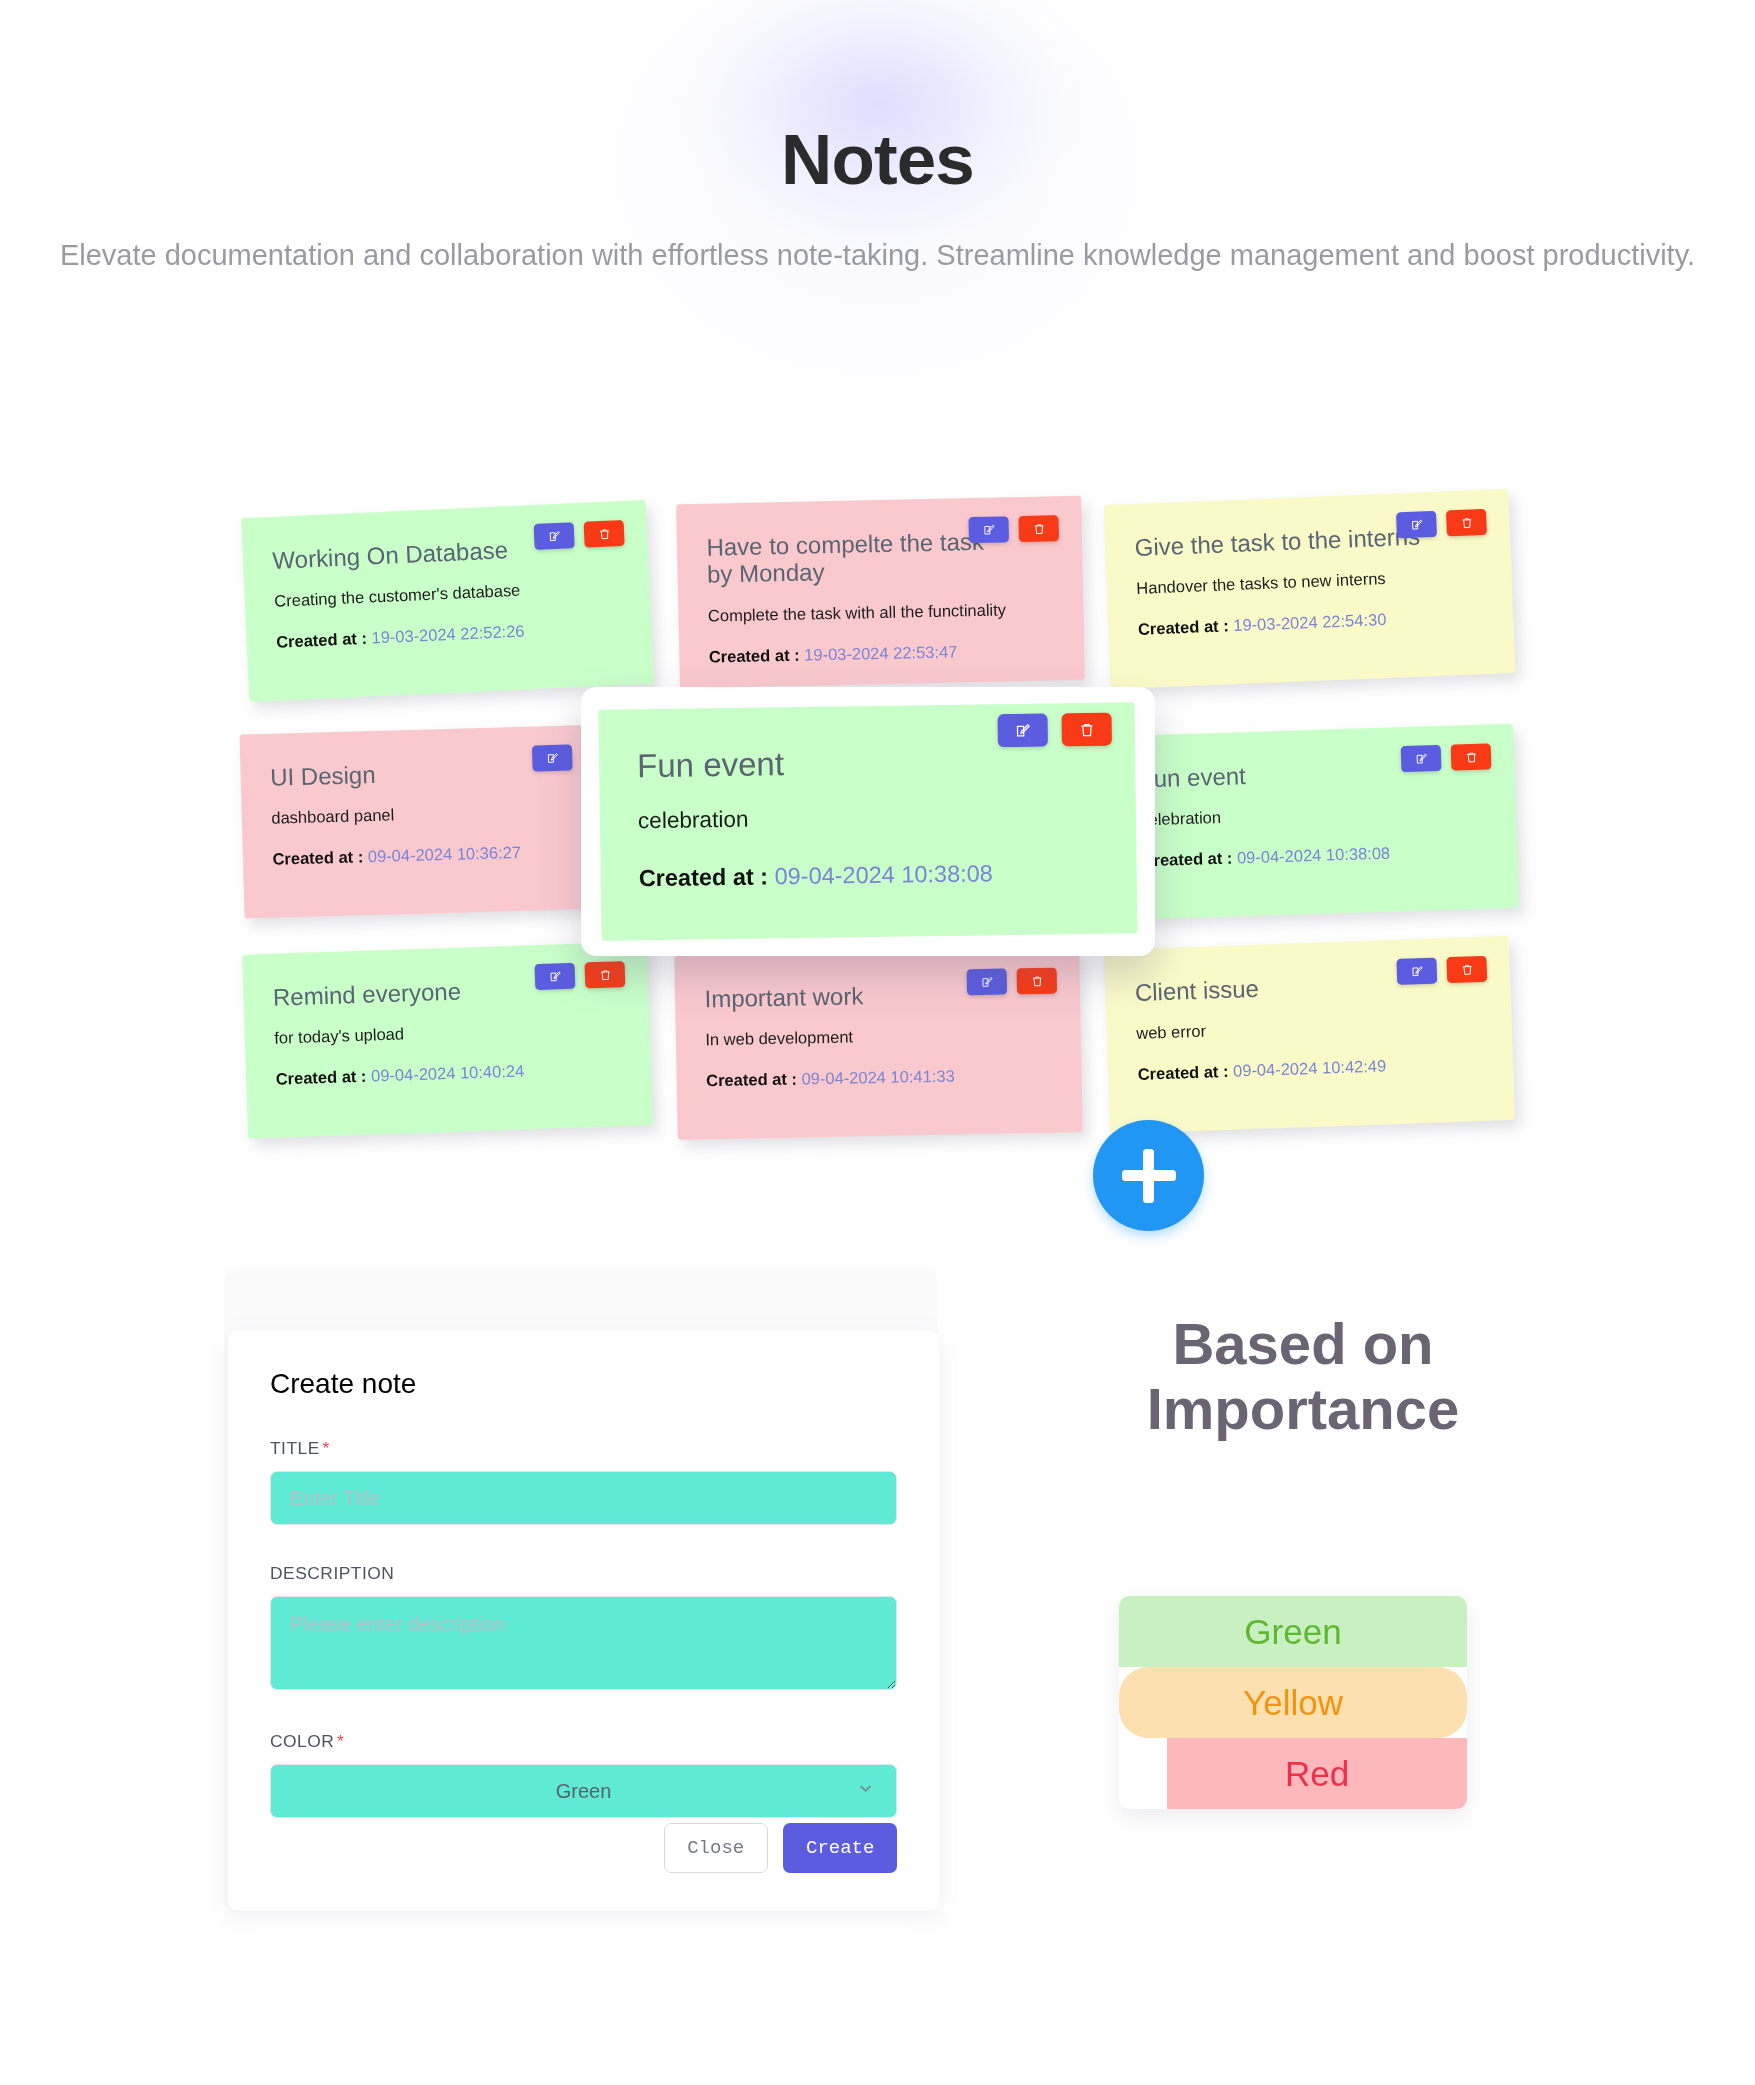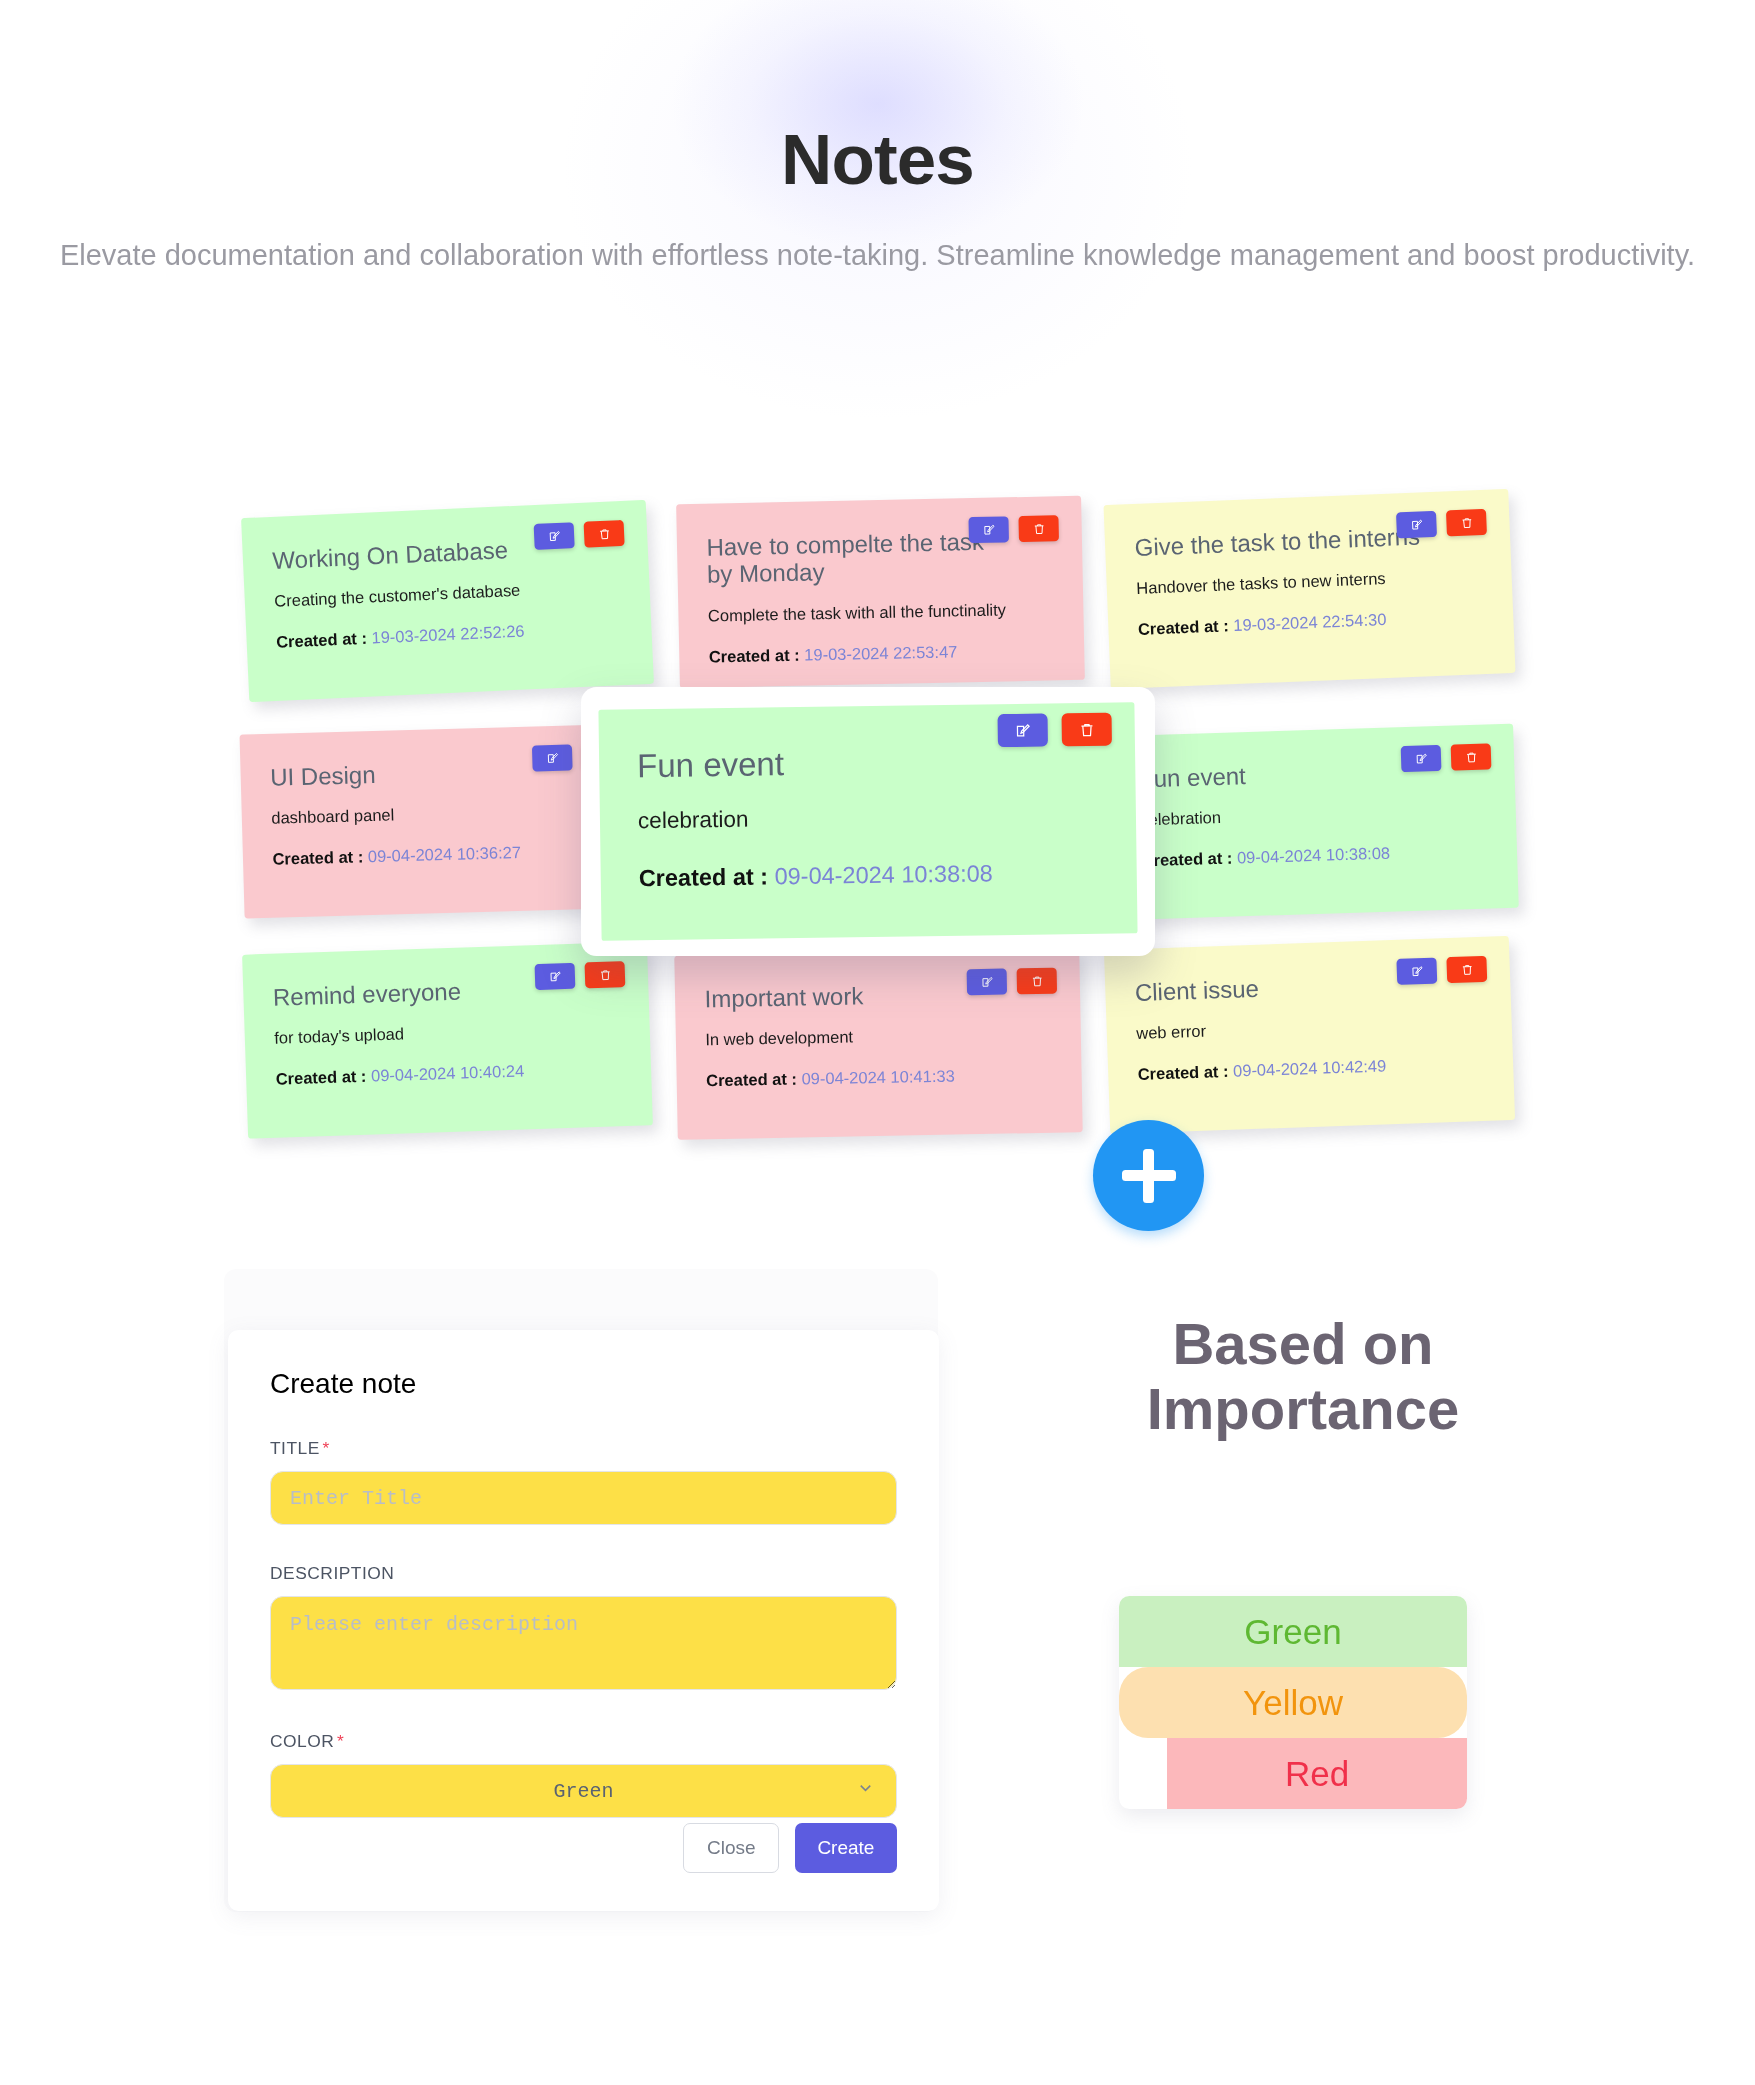--- a/index.html
+++ b/index.html
@@ -162,23 +162,23 @@
     font-size: 17.4px;
     letter-spacing: 0.5px;
     color: #4c5463;
     font-weight: 400;
   }
   .req { color: #ef4056; margin-left: 2.6px; }
   .txt-input, .txt-area, .sel-box {
     margin-top: 12px;
     width: 100%;
     border: 0.9px solid #e3e5ea;
-    border-radius: 13px;
-    background: #fde047;
-    font-family: Liberation Mono, monospace;
+    border-radius: 7px;
+    background: #5eead4;
+    font-family: Liberation Sans, sans-serif;
     font-size: 20px;
     color: #6c7380;
     padding: 0 19px;
   }
   .txt-input { height: 54px; }
   .txt-input::placeholder, .txt-area::placeholder { color: #b8bdc7; }
   .txt-area { height: 94px; padding: 15.6px 19px; resize: vertical; }
   .sel-box {
     height: 54px;
     display: flex; align-items: center; justify-content: center;
@@ -186,21 +186,21 @@
     color: #5a6272;
   }
   .sel-caret { position: absolute; right: 21px; top: 50%; transform: translateY(-50%); }
   .sel-caret svg { width: 19px; height: 19px; stroke: #7d848f; stroke-width: 2; fill: none; }
   .form-actions {
     position: absolute;
     right: 42px; bottom: 38px;
     display: flex; gap: 15.6px; align-items: center;
   }
   .btn {
-    font-family: Liberation Sans, sans-serif;
+    font-family: Liberation Mono, monospace;
     font-size: 19px;
     border-radius: 7px;
     cursor: pointer;
     padding: 0 22.6px;
     height: 50px;
   }
   .btn-close { background: #fff; border: 0.9px solid #d8dbe2; color: #747b88; }
   .btn-create { background: #5c5ce0; border: none; color: #fff; font-weight: 400; }
 
   

